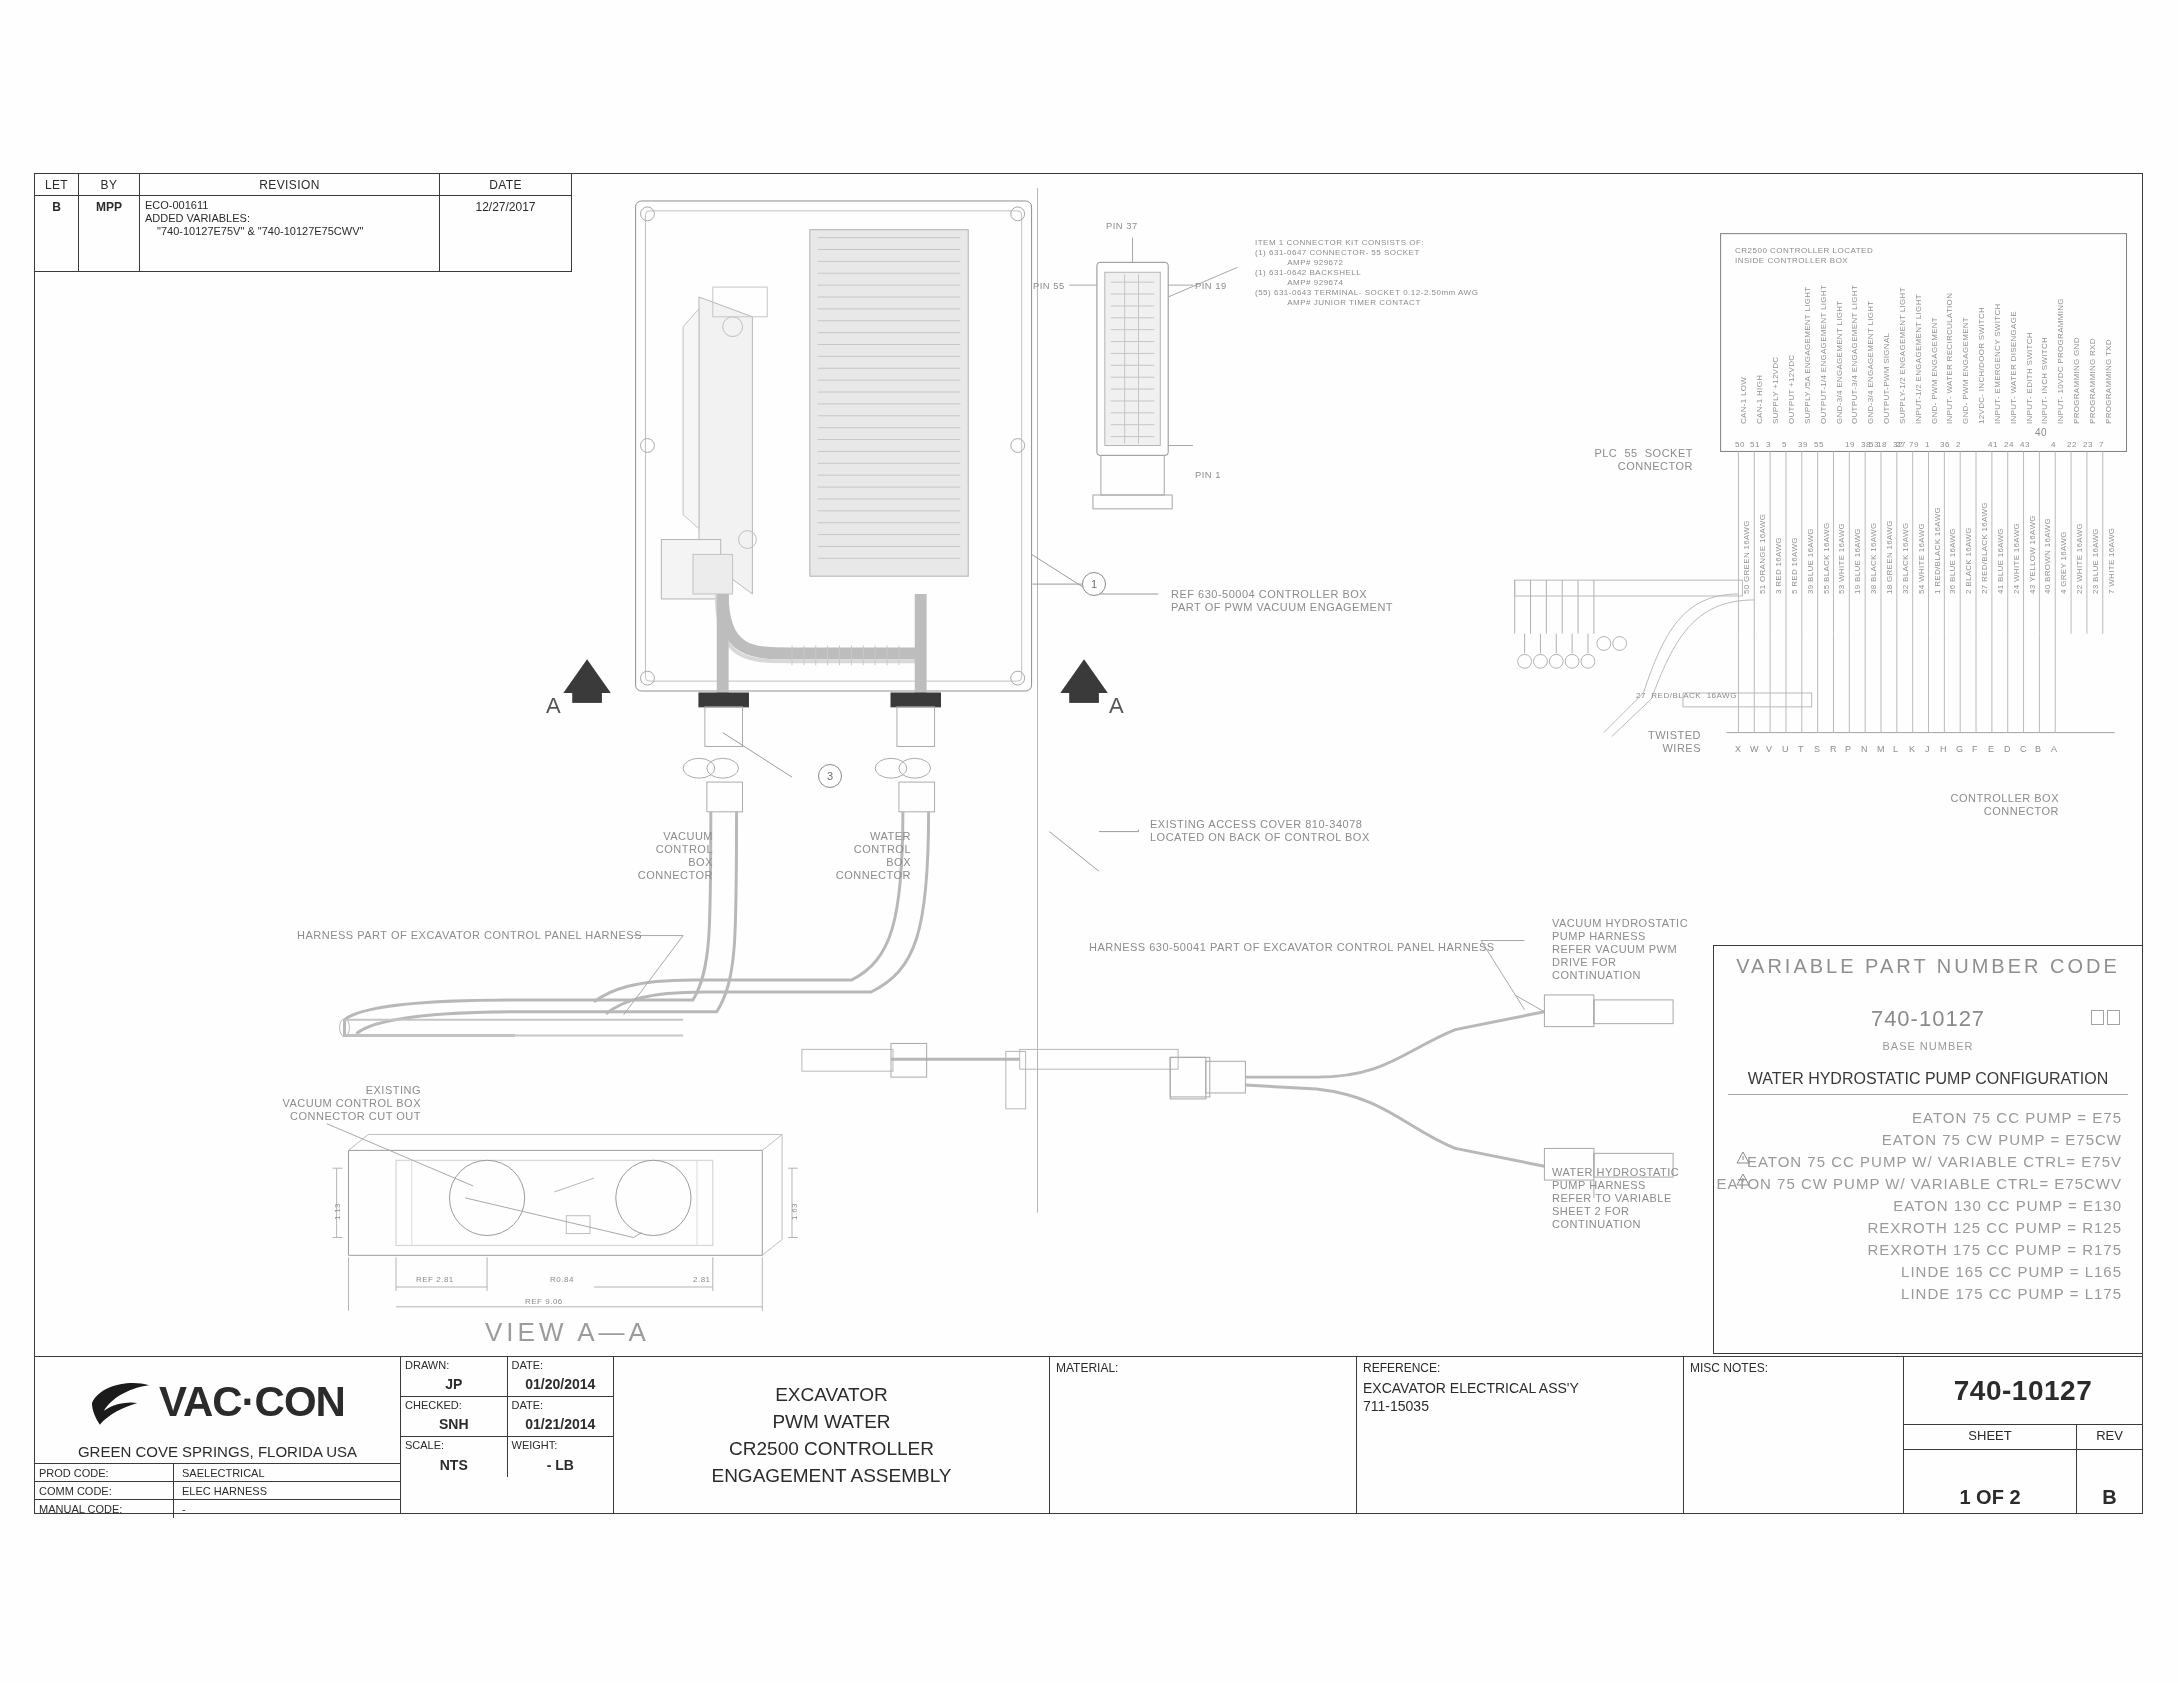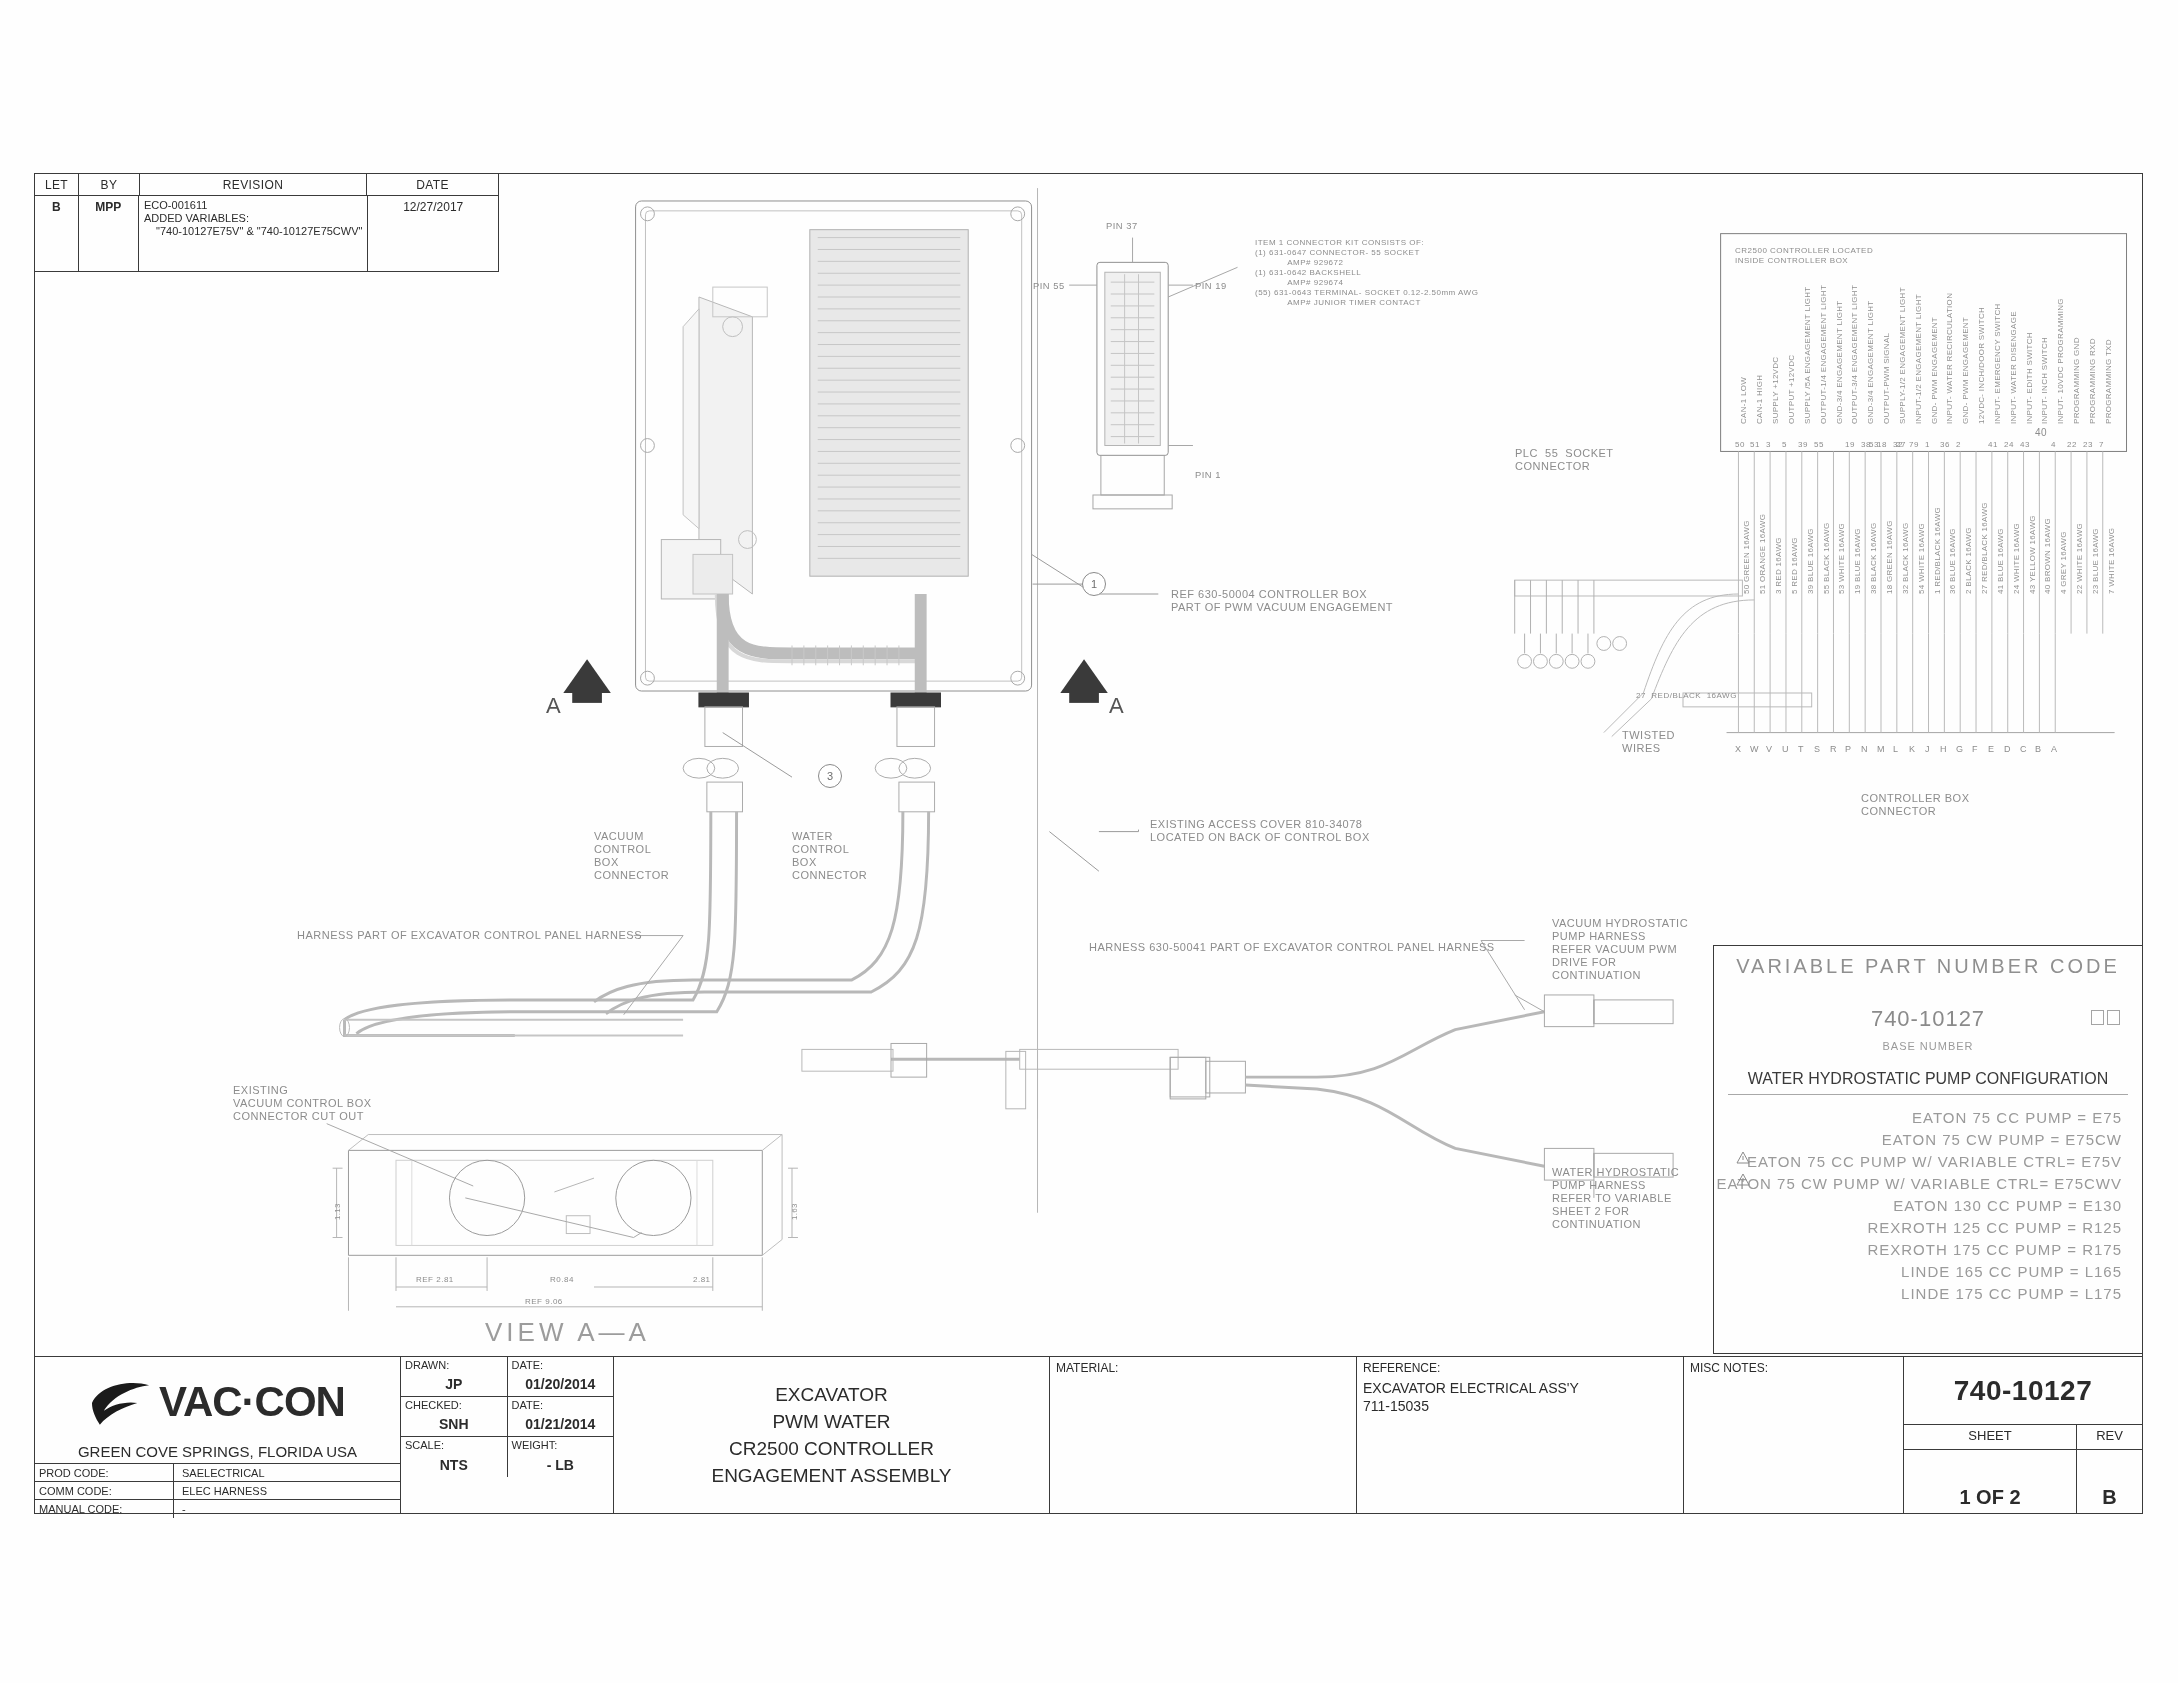--- a/index.html
+++ b/index.html
@@ -26,21 +26,21 @@
     left: 34px; top: 173px;
     width: 2109px;
     height: 1341px;
     border: 1.5px solid #3a3a3a;
     box-sizing: border-box;
   }
   
   .rev-block {
     position: absolute;
     left: 34px; top: 173px;
-    width: 465px;
+    width: 538px;
     height: 99px;
     border: 1.5px solid #3a3a3a;
     box-sizing: border-box;
     font-size: 11px;
   }
   .rev-block .hdr {
     display: flex;
     height: 22px;
     border-bottom: 1px solid #3a3a3a;
     box-sizing: border-box;
@@ -243,21 +243,21 @@
 
   
   .note {
     position: absolute;
     font-size: 11px;
     color: #8c8c8c;
     line-height: 13px;
     letter-spacing: 0.5px;
     white-space: pre;
   }
-  .note.center { text-align: left; }
+  .note.center { text-align: right; }
   .note.tiny { font-size: 8px; line-height: 10px; }
   .note.small { font-size: 9.4px; line-height: 11px; }
 
   .vlabel {
     position: absolute;
     font-size: 8px;
     color: #909090;
     white-space: nowrap;
     transform-origin: 0 0;
     transform: rotate(-90deg);

